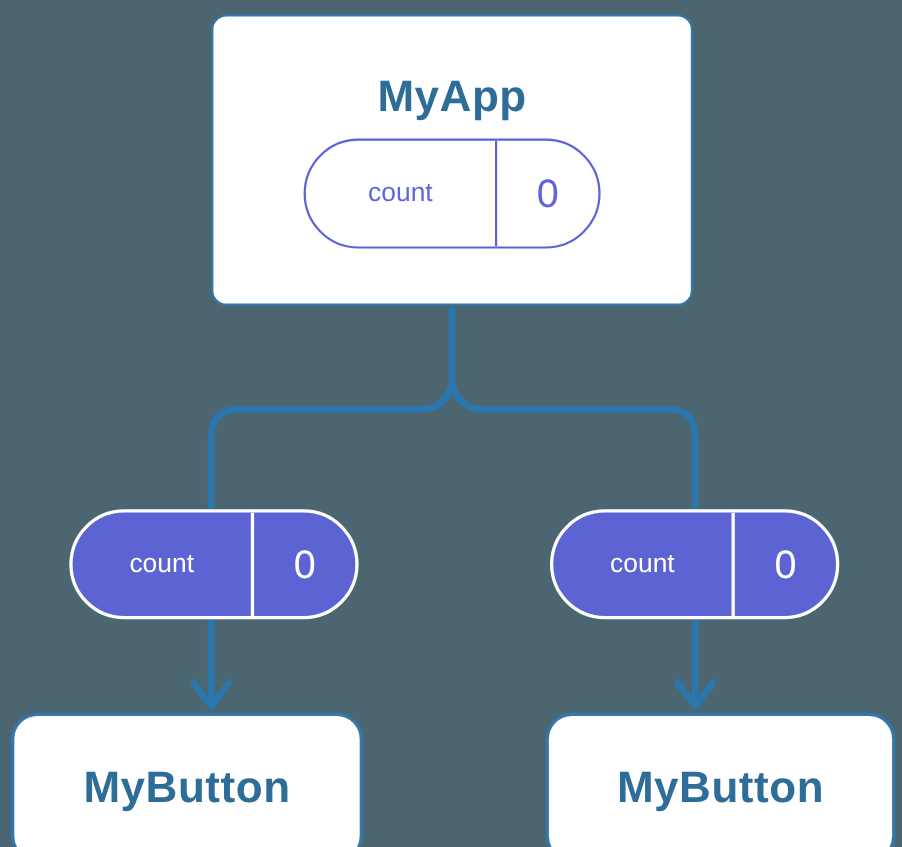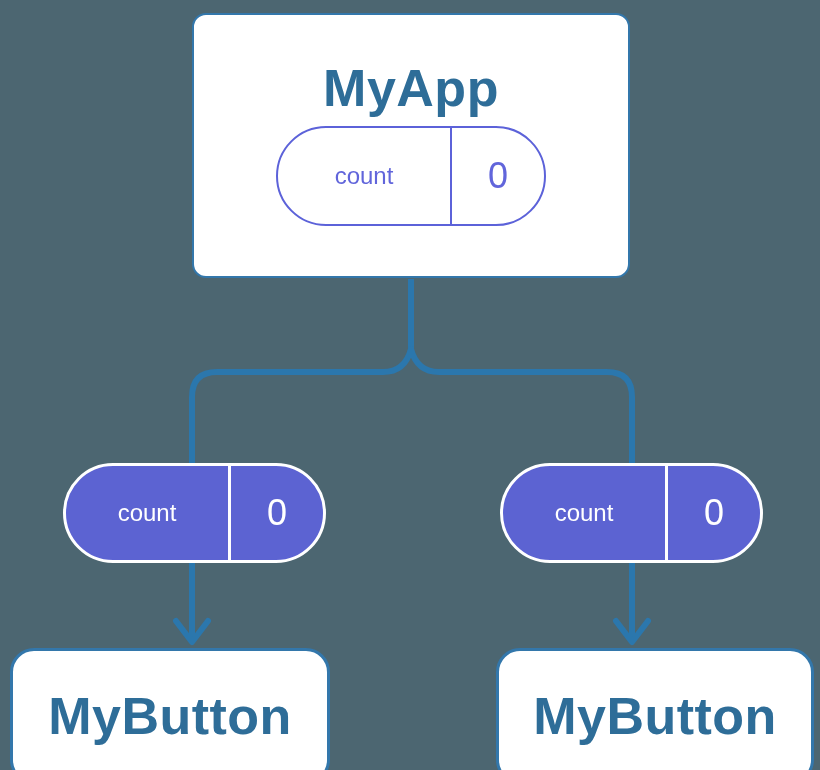--- a/index.html
+++ b/index.html
@@ -35,21 +35,21 @@
     align-items: center;
     justify-content: center;
   }
   .root-card {
     left: 192px;
     top: 13px;
     width: 438px;
     height: 265px;
   }
   .card-title {
-    font-size: 52px;
+    font-size: 40px;
     font-weight: 600;
     color: #2E6D98;
     letter-spacing: 0.5px;
     line-height: 44px;
   }
   .root-card .card-title { margin-bottom: 16px; }
   .pill {
     box-sizing: border-box;
     border-radius: 60px;
     display: flex;

